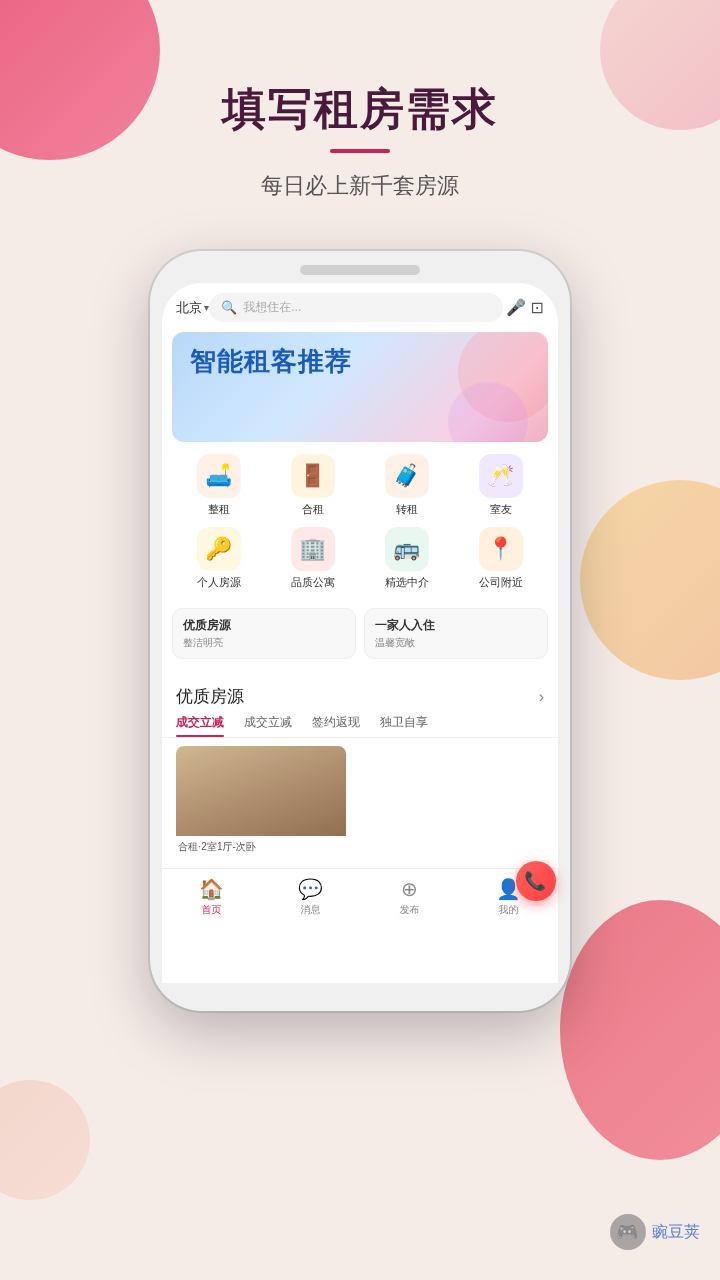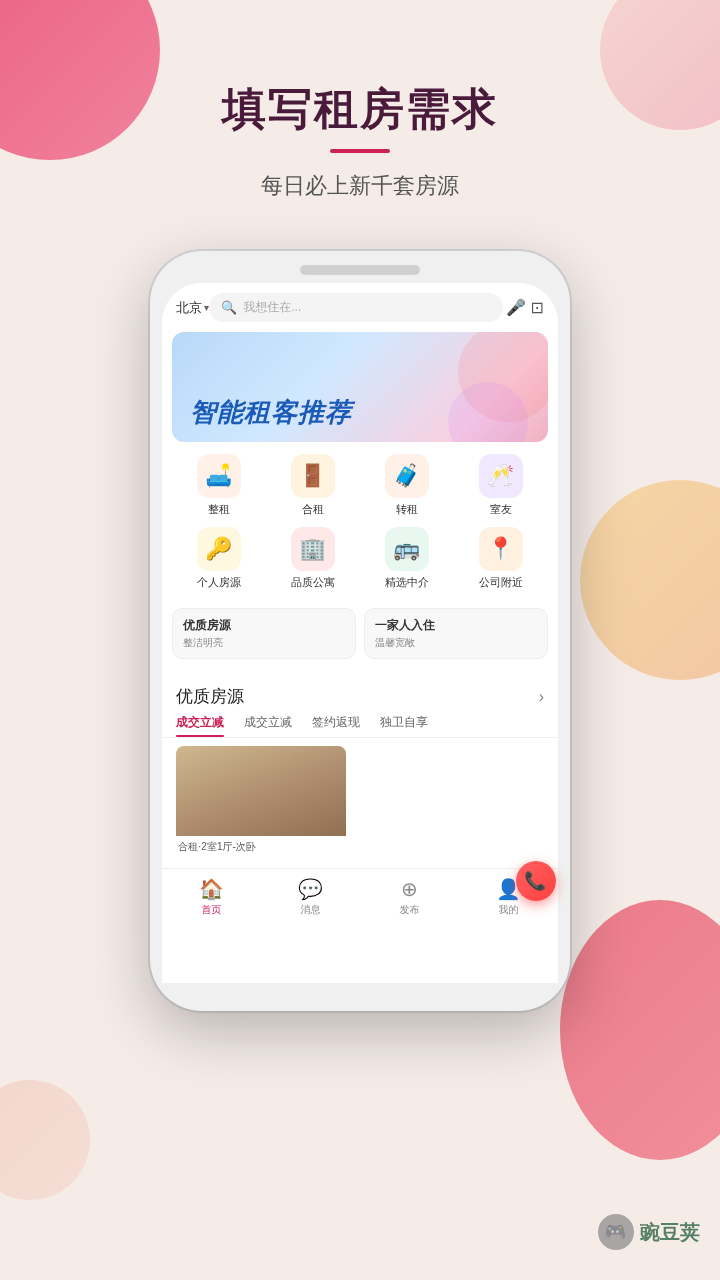--- a/index.html
+++ b/index.html
@@ -169,25 +169,24 @@
     }
 
     
     .banner {
       margin: 0 10px 0 10px;
       height: 110px;
       background: linear-gradient(135deg, #b8d8f8 0%, #d0e8ff 40%, #f8d0e0 80%, #f0b0c0 100%);
       border-radius: 12px;
       display: flex;
       flex-direction: column;
-      justify-content: flex-end;
+      justify-content: space-between;
       padding: 12px 18px;
       position: relative;
       overflow: hidden;
-      font-style: italic;
     }
     .banner-title {
       font-size: 26px;
       font-weight: 900;
       color: #1a5ab8;
       letter-spacing: 1px;
     }
     .banner-sub {
       font-size: 11px;
       color: #555;
@@ -431,23 +430,23 @@
       width: 36px;
       height: 36px;
       background: #888;
       border-radius: 50%;
       display: flex;
       align-items: center;
       justify-content: center;
       font-size: 18px;
     }
     .watermark-text {
-      font-size: 20px;
-      font-weight: 700;
-      color: #14532d;
+      font-size: 16px;
+      font-weight: 400;
+      color: #1d4ed8;
     }
   </style>
 </head>
 <body>
 
 <div class="bg-circle-top-left"></div>
 <div class="bg-circle-top-right"></div>
 <div class="bg-circle-right-mid"></div>
 <div class="bg-circle-bottom-right"></div>
 <div class="bg-circle-bottom-left"></div>

